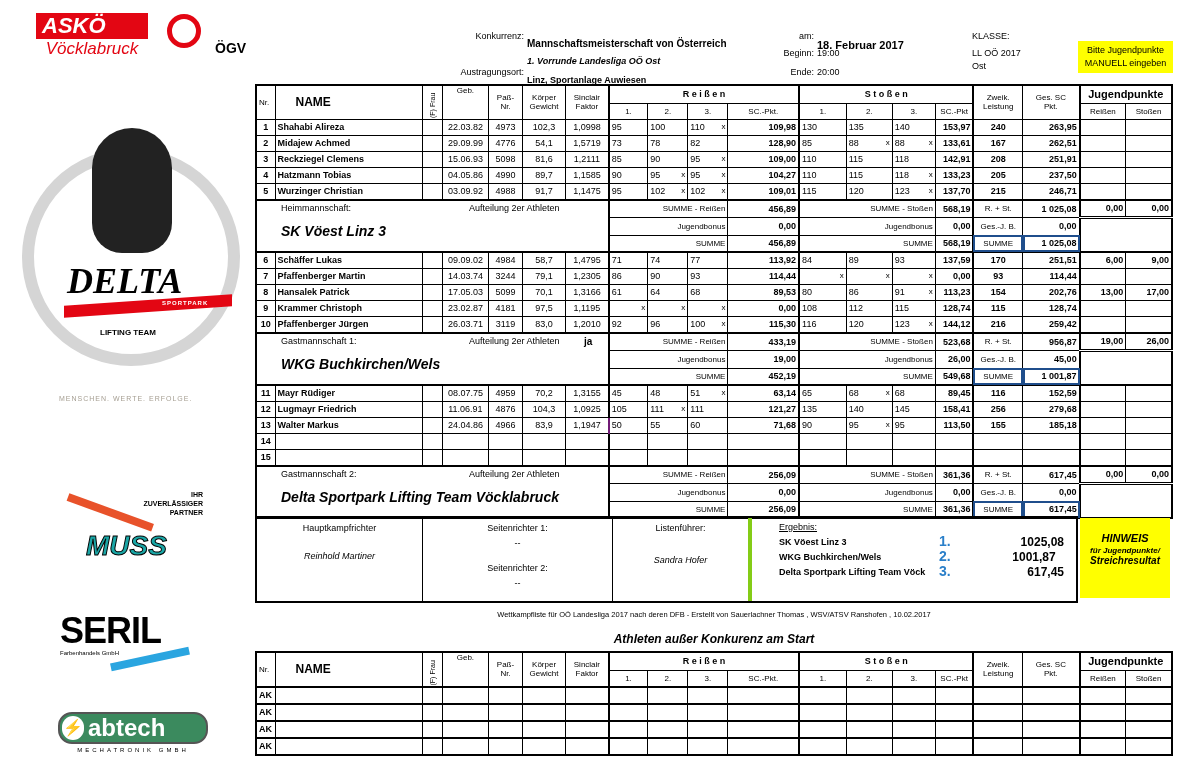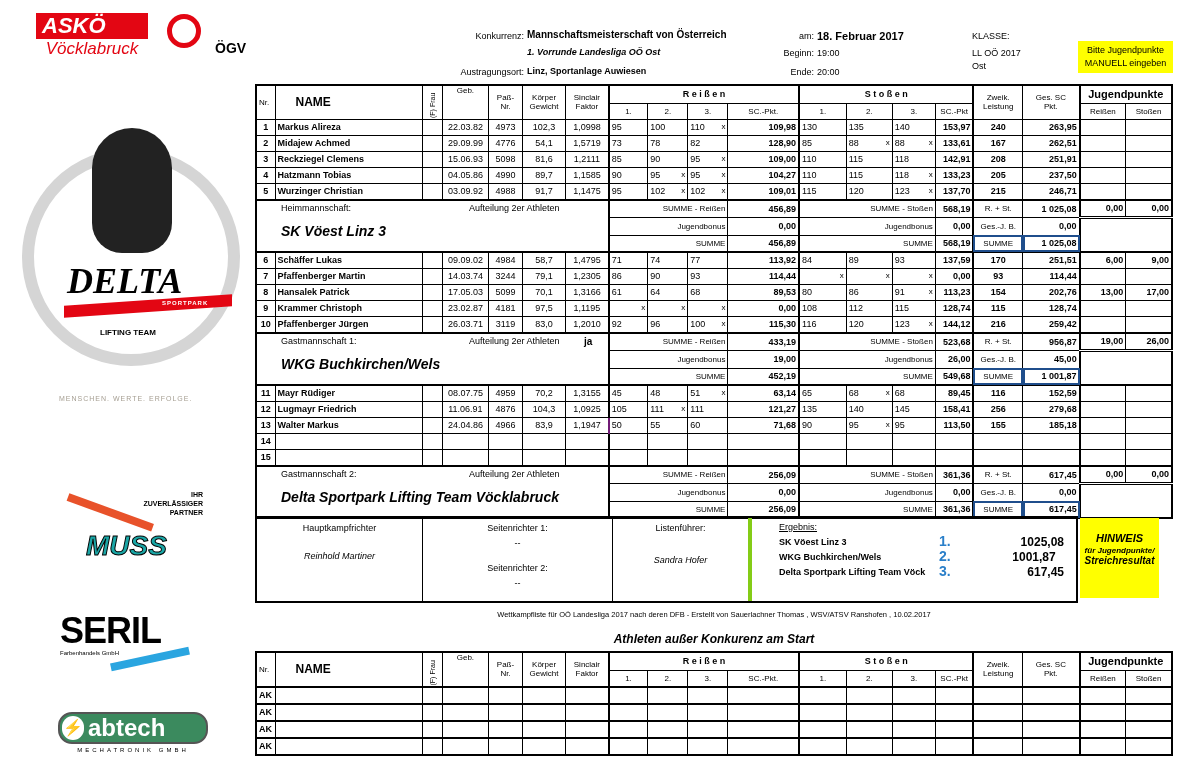--- a/index.html
+++ b/index.html
@@ -1,19 +1,19 @@
 <!DOCTYPE html>
 <html><head>
 <meta charset="utf-8">
 <style>
   html,body{margin:0;padding:0;background:#fff;}
   body{width:1200px;height:778px;position:relative;overflow:hidden;font-family:"Liberation Sans",sans-serif;color:#000;}
   .abs{position:absolute;}
   .hdr-lbl{font-size:9px;text-align:right;}
-  .hdr-val{font-size:10px;font-weight:bold;}
+  .hdr-val{font-size:10px;font-weight:bold;margin-top:9px;}
   table{border-collapse:collapse;table-layout:fixed;position:absolute;}
   td{border:1px solid #000;font-size:9px;padding:0 2px;height:15px;overflow:hidden;white-space:nowrap;}
   .b{font-weight:bold;}
   .r{text-align:right;}
   .c{text-align:center;}
   .sm{font-size:8px;}
   .att{position:relative;}
   .att .x{position:absolute;right:2px;top:2px;font-size:8px;}
   .blue{outline:2px solid #1f4e8c;outline-offset:-2px;}
   .yellow{background:#ffff00;}
@@ -129,21 +129,21 @@
       <td class="c sm">2.</td>
       <td class="c sm">3.</td>
       <td class="c sm">SC.-Pkt</td>
       <td class="c sm" style="border-left:2px solid #000;">Reißen</td>
       <td class="c sm">Stoßen</td>
     </tr>
   </thead>
   <tbody id="main-body">
       <tr>
         <td class="c b">1</td>
-        <td class="b" style="font-size:9px;">Markus Alireza</td>
+        <td class="b" style="font-size:9px;">Shahabi Alireza</td>
         <td></td>
         <td class="c">22.03.82</td>
         <td class="c">4973</td>
         <td class="c">102,3</td>
         <td class="c">1,0998</td>
         <td class="att" style="border-left:2px solid #000;"><span>95</span><span class="x"></span></td>
         <td class="att"><span>100</span><span class="x"></span></td>
         <td class="att"><span>110</span><span class="x">x</span></td>
         <td class="r b">109,98</td>
         <td class="att" style="border-left:2px solid #000;"><span>130</span><span class="x"></span></td>
@@ -584,21 +584,21 @@
       <span style="position:absolute;left:160px;top:-2px;font-size:14px;color:#2a7fc9;">2.</span>
       <span style="position:absolute;left:225px;top:0;font-size:12px;width:60px;text-align:center;">1001,87</span>
       </div>
       <div style="position: absolute; left: 522px; top: 47px; width: 290px; height: 15px; font-size: 9px; font-weight: bold;">
         <span style="position:absolute;left:0;top:2px;">Delta Sportpark Lifting Team Vöck</span>
       <span style="position:absolute;left:160px;top:-2px;font-size:14px;color:#2a7fc9;">3.</span>
       <span style="position:absolute;left:225px;top:0;font-size:12px;width:60px;text-align:right;">617,45</span>
       </div>
     </div>
 </div>
-<div class="abs yellow" style="left:1080px;top:518px;width:79px;height:80px;text-align:center;font-style:italic;font-weight:bold;">
+<div class="abs yellow" style="left:1080px;top:518px;width:90px;height:80px;text-align:center;font-style:italic;font-weight:bold;">
   <div style="font-size:11px;margin-top:14px;">HINWEIS</div>
   <div style="font-size:8px;margin-top:2px;">für Jugendpunkte/</div>
   <div style="font-size:10px;">Streichresultat</div>
 </div>
 
 <div class="abs" style="left:255px;top:610px;width:918px;text-align:center;font-size:7.5px;">Wettkampfliste für OÖ Landesliga 2017 nach deren  DFB - Erstellt von Sauerlachner Thomas , WSV/ATSV Ranshofen , 10.02.2017</div>
 
 <div class="abs" style="left:255px;top:632px;width:918px;text-align:center;font-size:12px;font-weight:bold;font-style:italic;">Athleten außer Konkurenz am Start</div>
 
 <table style="left:255px;top:651px;width:918px;border:2px solid #000;">

